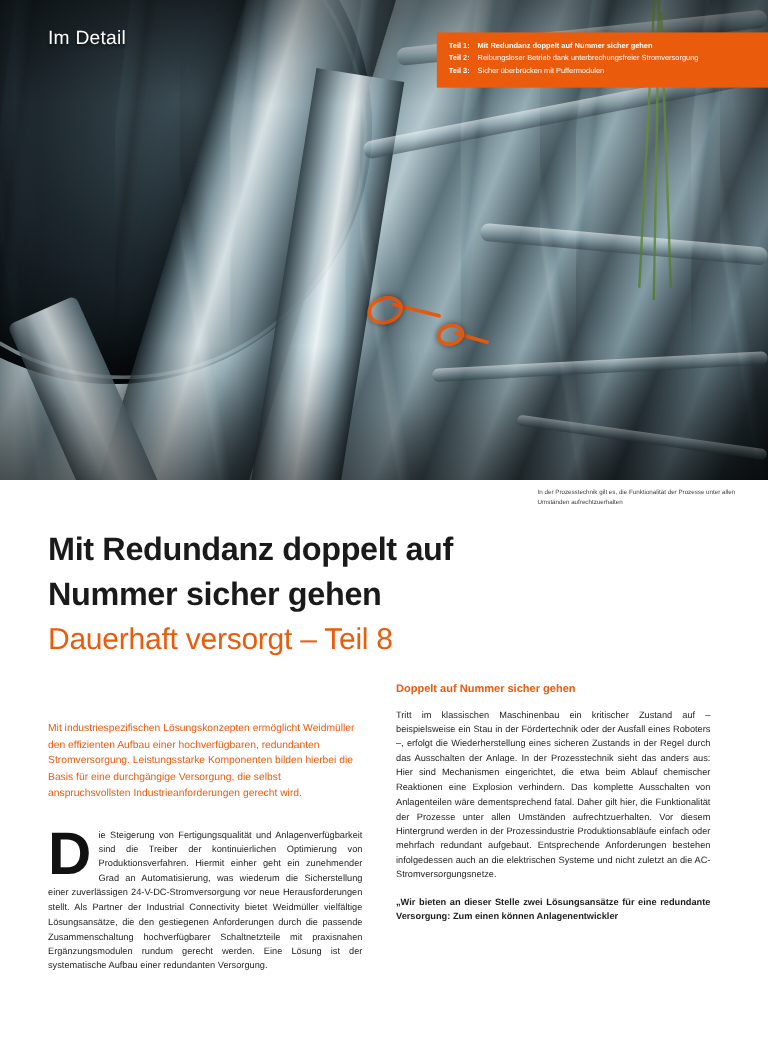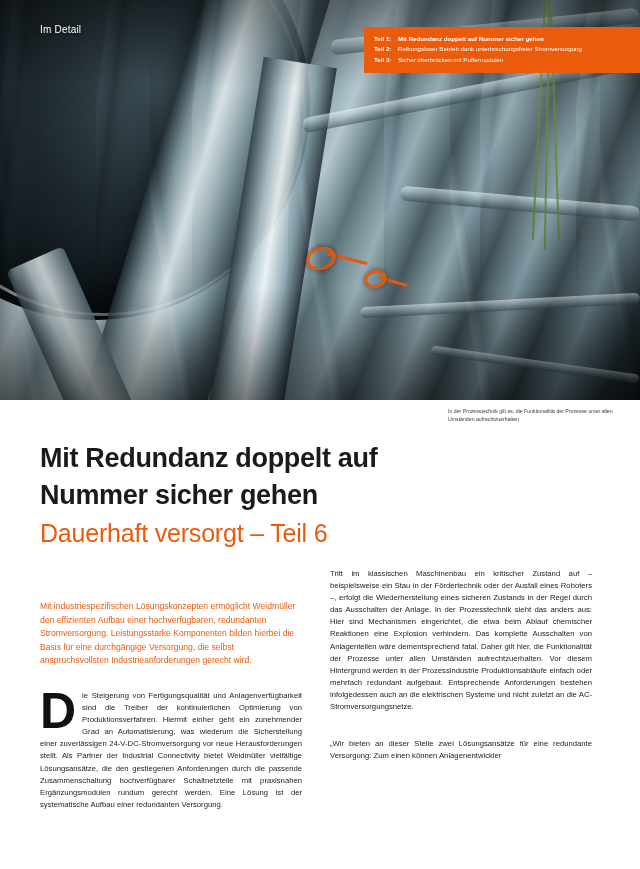--- a/index.html
+++ b/index.html
@@ -152,21 +152,21 @@
     background:
       linear-gradient(180deg, rgba(0,0,0,0.30) 0%, rgba(0,0,0,0) 22%, rgba(0,0,0,0) 72%, rgba(0,0,0,0.42) 100%),
       radial-gradient(ellipse 520px 330px at 50% 48%, rgba(0,0,0,0) 45%, rgba(0,0,0,0.38) 100%);
   }
 
   
   .im-detail {
     position: absolute;
     left: 40px; top: 24px;
     color: #ffffff;
-    font-size: 10px;
+    font-size: 16px;
     font-weight: 400;
     letter-spacing: 0.2px;
     text-shadow: 0 1px 3px rgba(0,0,0,0.55);
     z-index: 6;
   }
 
   
   .teaser {
     position: absolute;
     left: 364px; top: 27px;
@@ -248,21 +248,21 @@
     font-weight: bold;
   }
 
   .body-p {
     margin: 0;
     color: #1c1c1c;
     font-size: 7.7px;
     line-height: 12.1px;
     text-align: justify;
   }
-  .body-p + .body-p { margin-top: 25px; }
+  .body-p + .body-p { margin-top: 11px; font-weight: bold; }
 
   .dropcap-block { margin-top: 22px; }
   .dropcap {
     float: left;
     font-size: 50px;
     line-height: 39px;
     font-weight: bold;
     color: #111111;
     margin: 2px 6px 0 0;
   }
@@ -307,28 +307,29 @@
   <div class="teaser-row sub">
     <span class="teaser-lbl">Teil 3:</span>
     <span class="teaser-txt">Sicher überbrücken mit Puffermodulen</span>
   </div>
 </div>
 
 <div class="caption">In der Prozesstechnik gilt es, die Funktionalität der Prozesse unter allen Umständen aufrechtzuerhalten</div>
 
 <div class="headline">
   <h1>Mit Redundanz doppelt auf Nummer sicher gehen</h1>
-  <h2>Dauerhaft versorgt – Teil 6</h2>
+  <h2>Dauerhaft versorgt – Teil 8</h2>
 </div>
 
 <div class="col col-left">
   <p class="lead">Mit industriespezifischen Lösungskonzepten ermöglicht Weidmüller den effizienten Aufbau einer hochverfügbaren, redundanten Stromversorgung. Leistungsstarke Komponenten bilden hierbei die Basis für eine durchgängige Versorgung, die selbst anspruchsvollsten Industrieanforderungen gerecht wird.</p>
 
   <div class="dropcap-block">
     <span class="dropcap">D</span>
     <p class="body-p">ie Steigerung von Fertigungsqualität und Anlagenverfügbarkeit sind die Treiber der kontinuierlichen Optimierung von Produktionsverfahren. Hiermit einher geht ein zunehmender Grad an Automatisierung, was wiederum die Sicherstellung einer zuverlässigen 24-V-DC-Stromversorgung vor neue Herausforderungen stellt. Als Partner der Industrial Connectivity bietet Weidmüller vielfältige Lösungsansätze, die den gestiegenen Anforderungen durch die passende Zusammenschaltung hochverfügbarer Schaltnetzteile mit praxisnahen Ergänzungsmodulen rundum gerecht werden. Eine Lösung ist der systematische Aufbau einer redundanten Versorgung.</p>
   </div>
 </div>
 
 <div class="col col-right">
+  <h3 class="sub-head">Doppelt auf Nummer sicher gehen</h3>
   <p class="body-p">Tritt im klassischen Maschinenbau ein kritischer Zustand auf – beispielsweise ein Stau in der Fördertechnik oder der Ausfall eines Roboters –, erfolgt die Wiederherstellung eines sicheren Zustands in der Regel durch das Ausschalten der Anlage. In der Prozesstechnik sieht das anders aus: Hier sind Mechanismen eingerichtet, die etwa beim Ablauf chemischer Reaktionen eine Explosion verhindern. Das komplette Ausschalten von Anlagenteilen wäre dementsprechend fatal. Daher gilt hier, die Funktionalität der Prozesse unter allen Umständen aufrechtzuerhalten. Vor diesem Hintergrund werden in der Prozessindustrie Produktionsabläufe einfach oder mehrfach redundant aufgebaut. Entsprechende Anforderungen bestehen infolgedessen auch an die elektrischen Systeme und nicht zuletzt an die AC-Stromversorgungsnetze.</p>
   <p class="body-p">„Wir bieten an dieser Stelle zwei Lösungsansätze für eine redundante Versorgung: Zum einen können Anlagenentwickler</p>
 </div>
 
 </body></html>

